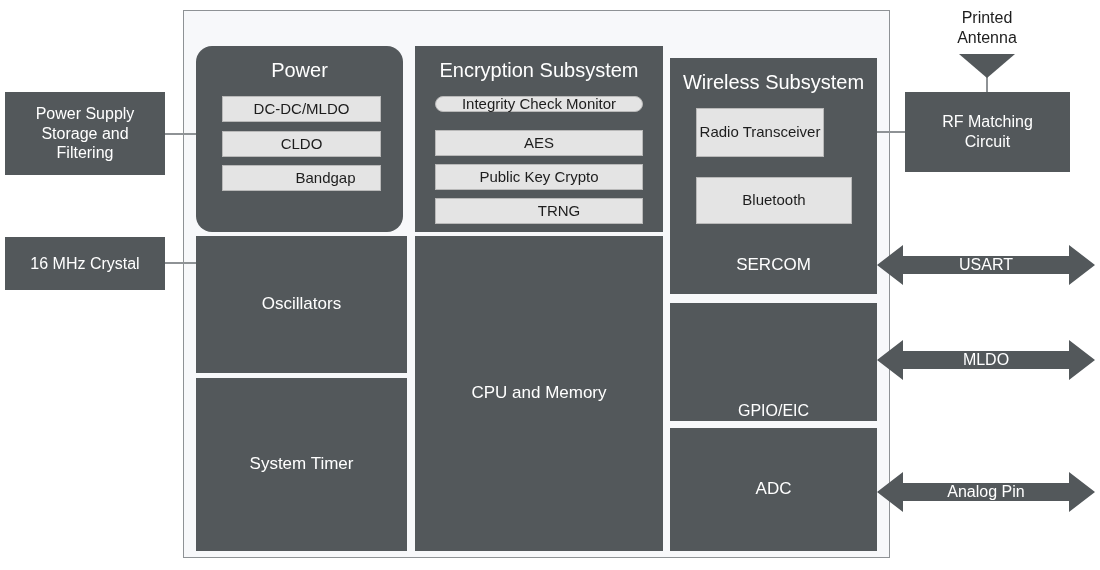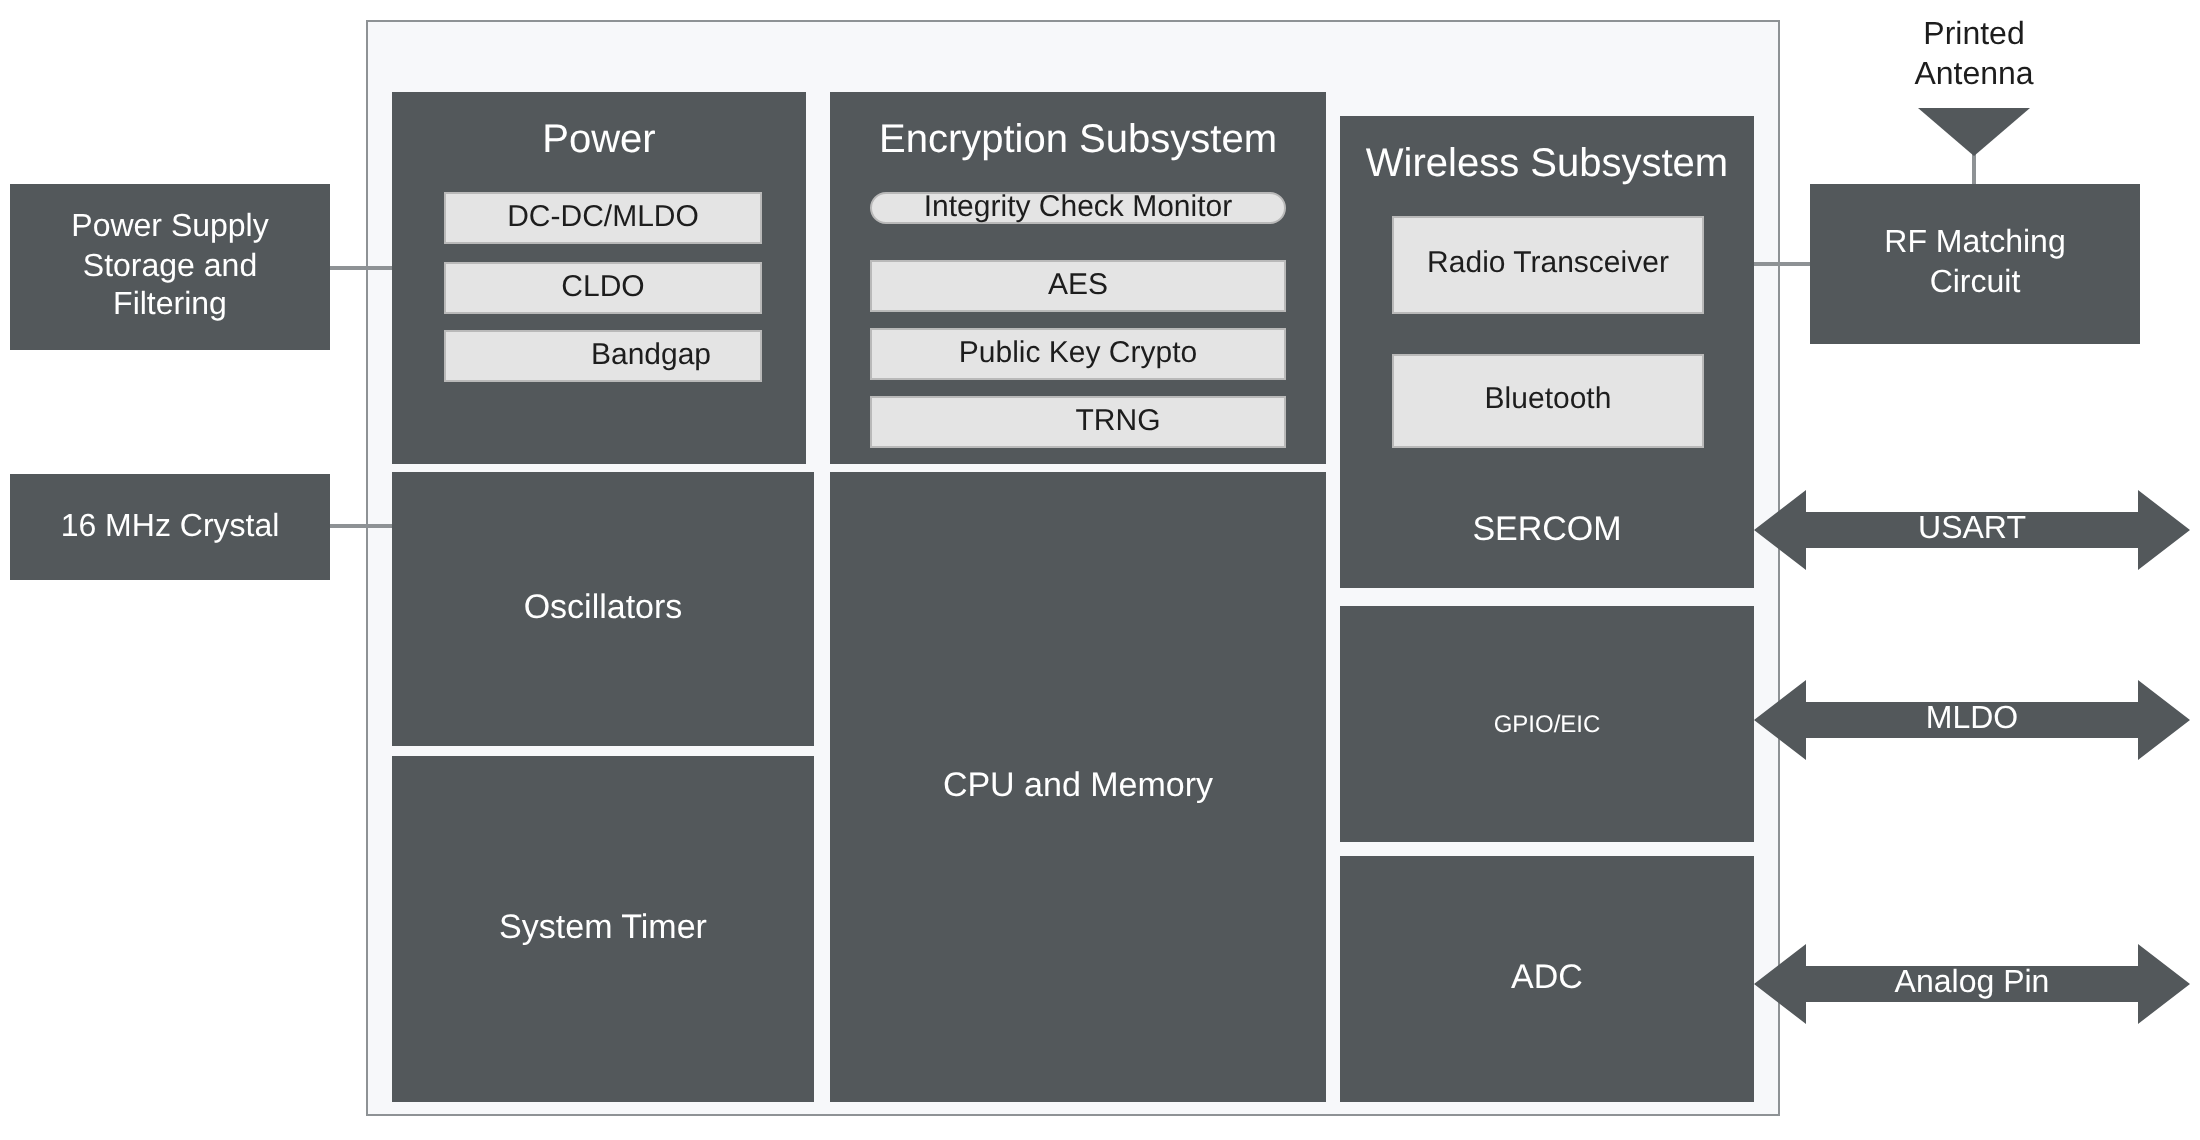--- a/index.html
+++ b/index.html
@@ -83,21 +83,21 @@
     </div>
   </div>
 
   <div class="box" style="left:5px;top:237px;width:160px;height:53px;font-size:16px;">
     <span>16 MHz Crystal</span>
   </div>
 
   <div class="conn" style="left:165px;top:133px;width:31px;height:2px;"></div>
   <div class="conn" style="left:165px;top:262px;width:31px;height:2px;"></div>
 
-  <div class="box" style="left:196px;top:46px;width:207px;height:186px;display:block;">
+  <div class="box" style="left:196px;top:46px;width:207px;height:186px;display:block;border-radius:16px;">
     <div class="grp-title" style="top:12px;">Power</div>
     <div class="lightbox" style="left:26px;top:50px;width:159px;height:26px;font-size:15px;">
       <span>DC-DC/MLDO</span>
     </div>
     <div class="lightbox" style="left:26px;top:85px;width:159px;height:26px;font-size:15px;">
       <span>CLDO</span>
     </div>
     <div class="lightbox" style="left:26px;top:119px;width:159px;height:26px;font-size:15px;padding-left:48px;">
       <span>Bandgap</span>
     </div>
@@ -126,33 +126,33 @@
       <span>TRNG</span>
     </div>
   </div>
 
   <div class="box" style="left:415px;top:236px;width:248px;height:315px;font-size:17px;">
     <span>CPU and Memory</span>
   </div>
 
   <div class="box" style="left:670px;top:58px;width:207px;height:186px;display:block;">
     <div class="grp-title" style="top:12px;">Wireless Subsystem</div>
-    <div class="lightbox" style="left:26px;top:50px;width:156px;height:49px;font-size:15px;">
+    <div class="lightbox" style="left:26px;top:50px;width:128px;height:49px;font-size:15px;">
       <span>Radio Transceiver</span>
     </div>
     <div class="lightbox" style="left:26px;top:119px;width:156px;height:47px;font-size:15px;">
       <span>Bluetooth</span>
     </div>
   </div>
 
   <div class="box" style="left:670px;top:236px;width:207px;height:58px;font-size:17px;">
     <span>SERCOM</span>
   </div>
 
-  <div class="box" style="left:670px;top:303px;width:207px;height:118px;font-size:12px;">
+  <div class="box" style="left:670px;top:303px;width:207px;height:118px;font-size:16px;align-items:flex-end;">
     <span>GPIO/EIC</span>
   </div>
 
   <div class="box" style="left:670px;top:428px;width:207px;height:123px;font-size:17px;">
     <span>ADC</span>
   </div>
 
   <div class="conn" style="left:877px;top:131px;width:28px;height:2px;"></div>
 
   <div class="box" style="left:905px;top:92px;width:165px;height:80px;font-size:16px;">

